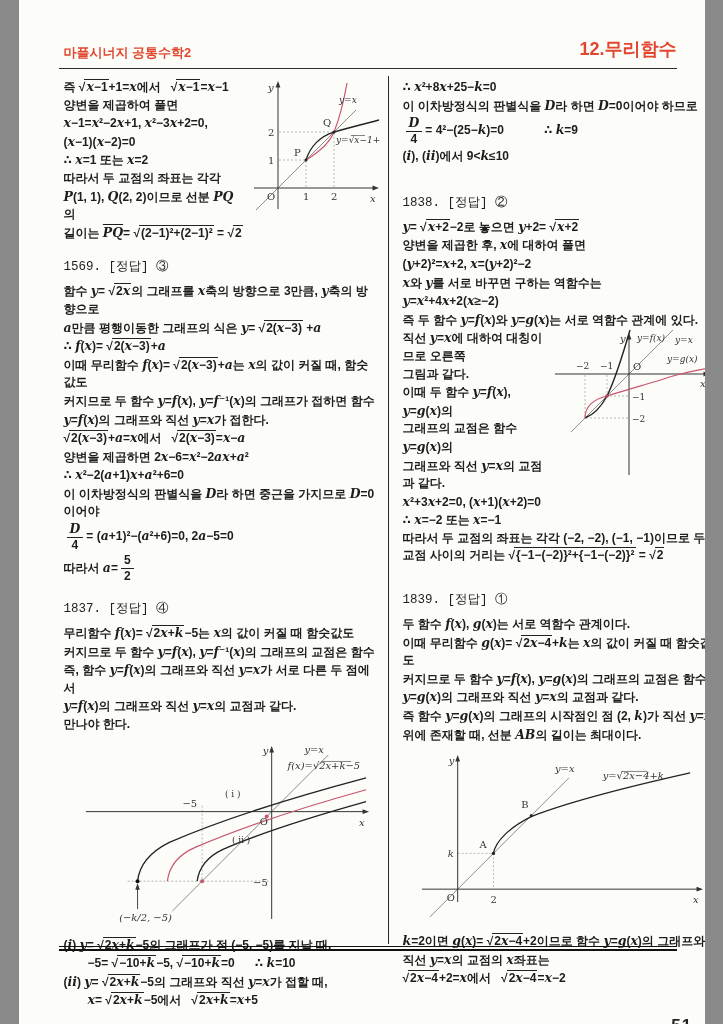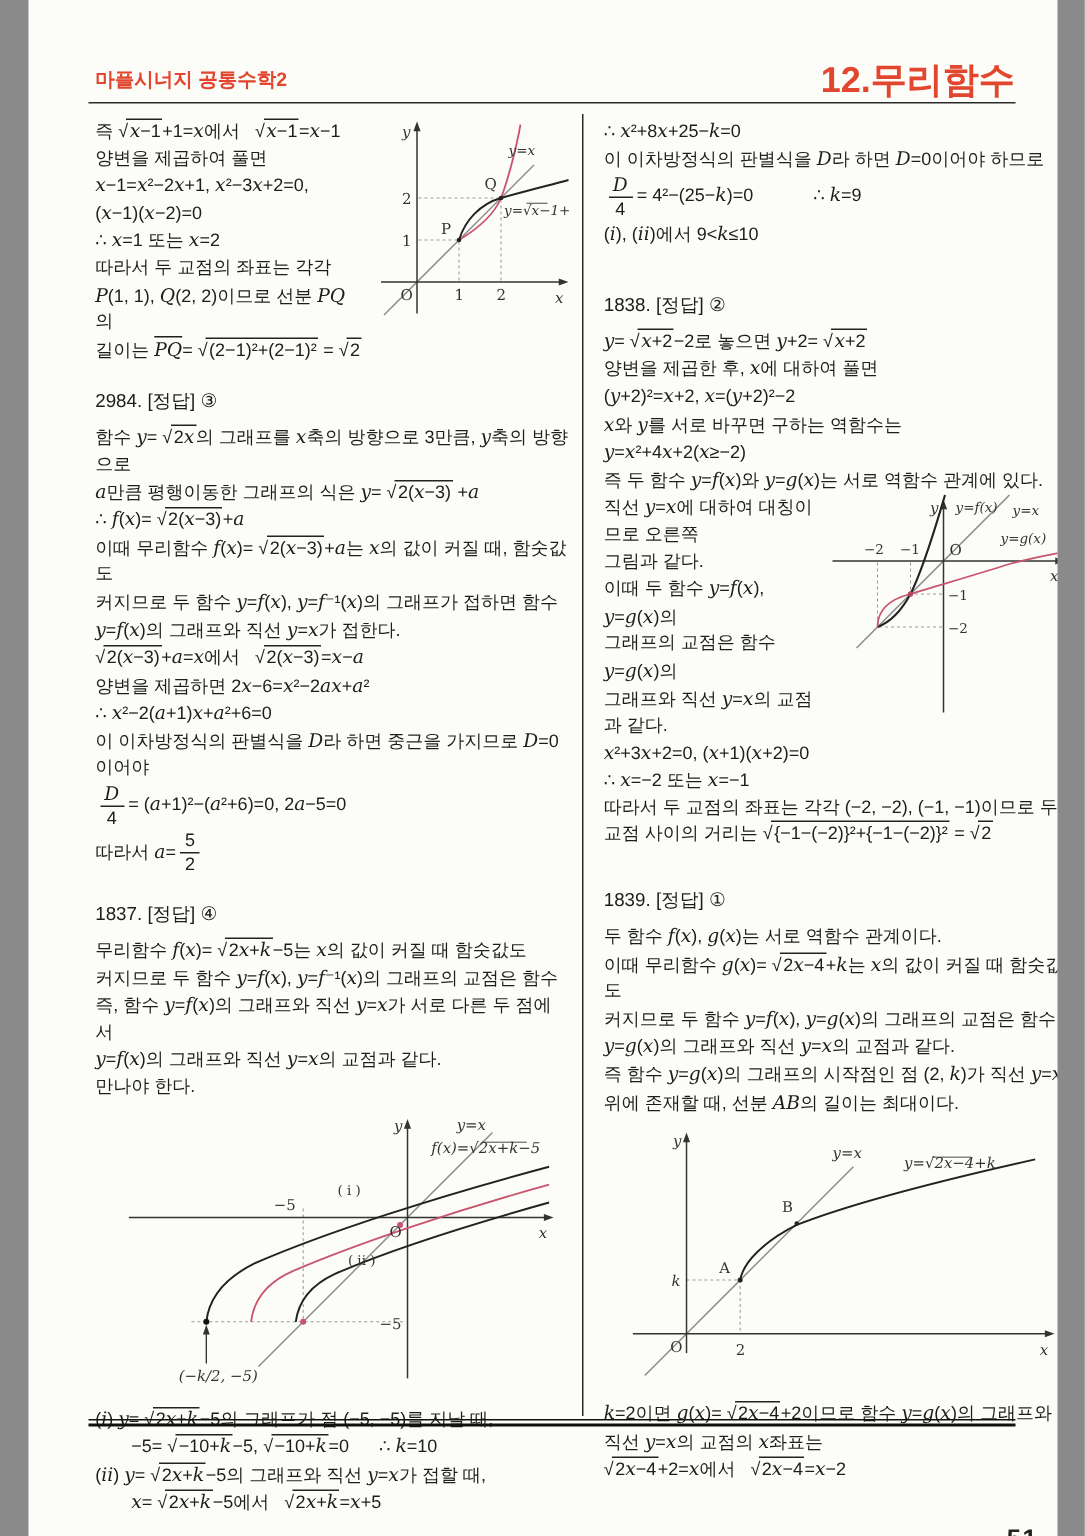--- a/index.html
+++ b/index.html
@@ -1,32 +1,32 @@
 <!DOCTYPE html>
 <html><head>
 <meta charset="utf-8">
 <style>
   html,body{margin:0;padding:0;background:#8a8a8a;}
   .page{position:relative;width:648px;height:1024px;margin:0 auto;background:#fcfcf9;
         font-family:"Liberation Sans","DejaVu Sans",sans-serif;color:#1d1d1d;overflow:hidden;padding-left:38px;}
   
   .book{position:absolute;left:45px;top:44px;font-size:13px;font-weight:bold;color:#e2462f;}
-  .chap{position:absolute;right:28px;top:37px;font-size:24px;font-weight:bold;color:#e2462f;}
+  .chap{position:absolute;right:28px;top:37px;font-size:18px;font-weight:bold;color:#e2462f;}
   .hrule{position:absolute;left:40px;right:28px;top:68px;border-top:1.6px solid #2a2a2a;}
   .vrule{position:absolute;left:369px;top:76px;height:868px;width:1px;background:#2a2a2a;}
   .botline{position:absolute;left:40px;right:28px;top:946px;height:2px;
            border-top:1px solid #111;border-bottom:2px solid #111;}
   .pagenum{position:absolute;left:0;right:0;top:1016px;text-align:right;
            font-size:17px;font-weight:bold;letter-spacing:1px;color:#222;}
   
   .colL{position:absolute;left:45px;top:78px;width:316px;}
   .colR{position:absolute;left:384px;top:78px;width:313px;}
   .blk{margin-bottom:16px;}
-  .head{font-size:12.5px;line-height:18px;margin:6px 0 6px;}
-  .ln{font-size:12px;line-height:17.6px;}
+  .head{font-size:12.5px;line-height:18px;margin:6px 0 6px;font-family:Liberation Mono, monospace;}
+  .ln{font-size:12px;line-height:17.6px;font-weight:bold;}
   .ind{padding-left:24px;}
   .flow::after{content:"";display:block;clear:both;}
   .fl{float:right;margin:0 0 2px 8px;}
   .gcenter{text-align:center;margin:6px 0 6px;}
   
   i{font-family:"DejaVu Serif","Liberation Serif",serif;font-style:italic;font-size:1.04em;}
   .sq{white-space:nowrap;}
   .sq .rd{display:inline-block;border-top:1.1px solid #222;padding:0 1px 0 2px;
           margin-left:-1px;line-height:1.2;}
   .fr{display:inline-flex;flex-direction:column;vertical-align:middle;
@@ -85,21 +85,21 @@
           <div class="ln"><i>x</i>−1=<i>x</i>²−2<i>x</i>+1, <i>x</i>²−3<i>x</i>+2=0,</div>
           <div class="ln">(<i>x</i>−1)(<i>x</i>−2)=0</div>
           <div class="ln">∴ <i>x</i>=1 또는 <i>x</i>=2</div>
           <div class="ln">따라서 두 교점의 좌표는 각각</div>
           <div class="ln"><i>P</i>(1, 1), <i>Q</i>(2, 2)이므로 선분 <i>PQ</i>의</div>
           <div class="ln">길이는 <span class="ov"><i>PQ</i></span>= <span class="sq">√<span class="rd">(2−1)²+(2−1)²</span></span> = <span class="sq">√<span class="rd">2</span></span></div>
         </div>
     </section>
 
     <section class="blk">
-      <div class="head">2984. [정답] ③</div>
+      <div class="head">1569. [정답] ③</div>
       <div>
           <div class="ln">함수 <i>y</i>= <span class="sq">√<span class="rd">2<i>x</i></span></span>의 그래프를 <i>x</i>축의 방향으로 3만큼, <i>y</i>축의 방향으로</div>
           <div class="ln"><i>a</i>만큼 평행이동한 그래프의 식은 <i>y</i>= <span class="sq">√<span class="rd">2(<i>x</i>−3)</span></span> +<i>a</i></div>
           <div class="ln">∴ <i>f</i>(<i>x</i>)= <span class="sq">√<span class="rd">2(<i>x</i>−3)</span></span>+<i>a</i></div>
           <div class="ln">이때 무리함수 <i>f</i>(<i>x</i>)= <span class="sq">√<span class="rd">2(<i>x</i>−3)</span></span>+<i>a</i>는 <i>x</i>의 값이 커질 때, 함숫값도</div>
           <div class="ln">커지므로 두 함수 <i>y</i>=<i>f</i>(<i>x</i>), <i>y</i>=<i>f</i>⁻¹(<i>x</i>)의 그래프가 접하면 함수</div>
           <div class="ln"><i>y</i>=<i>f</i>(<i>x</i>)의 그래프와 직선 <i>y</i>=<i>x</i>가 접한다.</div>
           <div class="ln"><span class="sq">√<span class="rd">2(<i>x</i>−3)</span></span>+<i>a</i>=<i>x</i>에서&nbsp;&nbsp;&nbsp;<span class="sq">√<span class="rd">2(<i>x</i>−3)</span></span>=<i>x</i>−<i>a</i></div>
           <div class="ln">양변을 제곱하면 2<i>x</i>−6=<i>x</i>²−2<i>ax</i>+<i>a</i>²</div>
           <div class="ln">∴ <i>x</i>²−2(<i>a</i>+1)<i>x</i>+<i>a</i>²+6=0</div>

